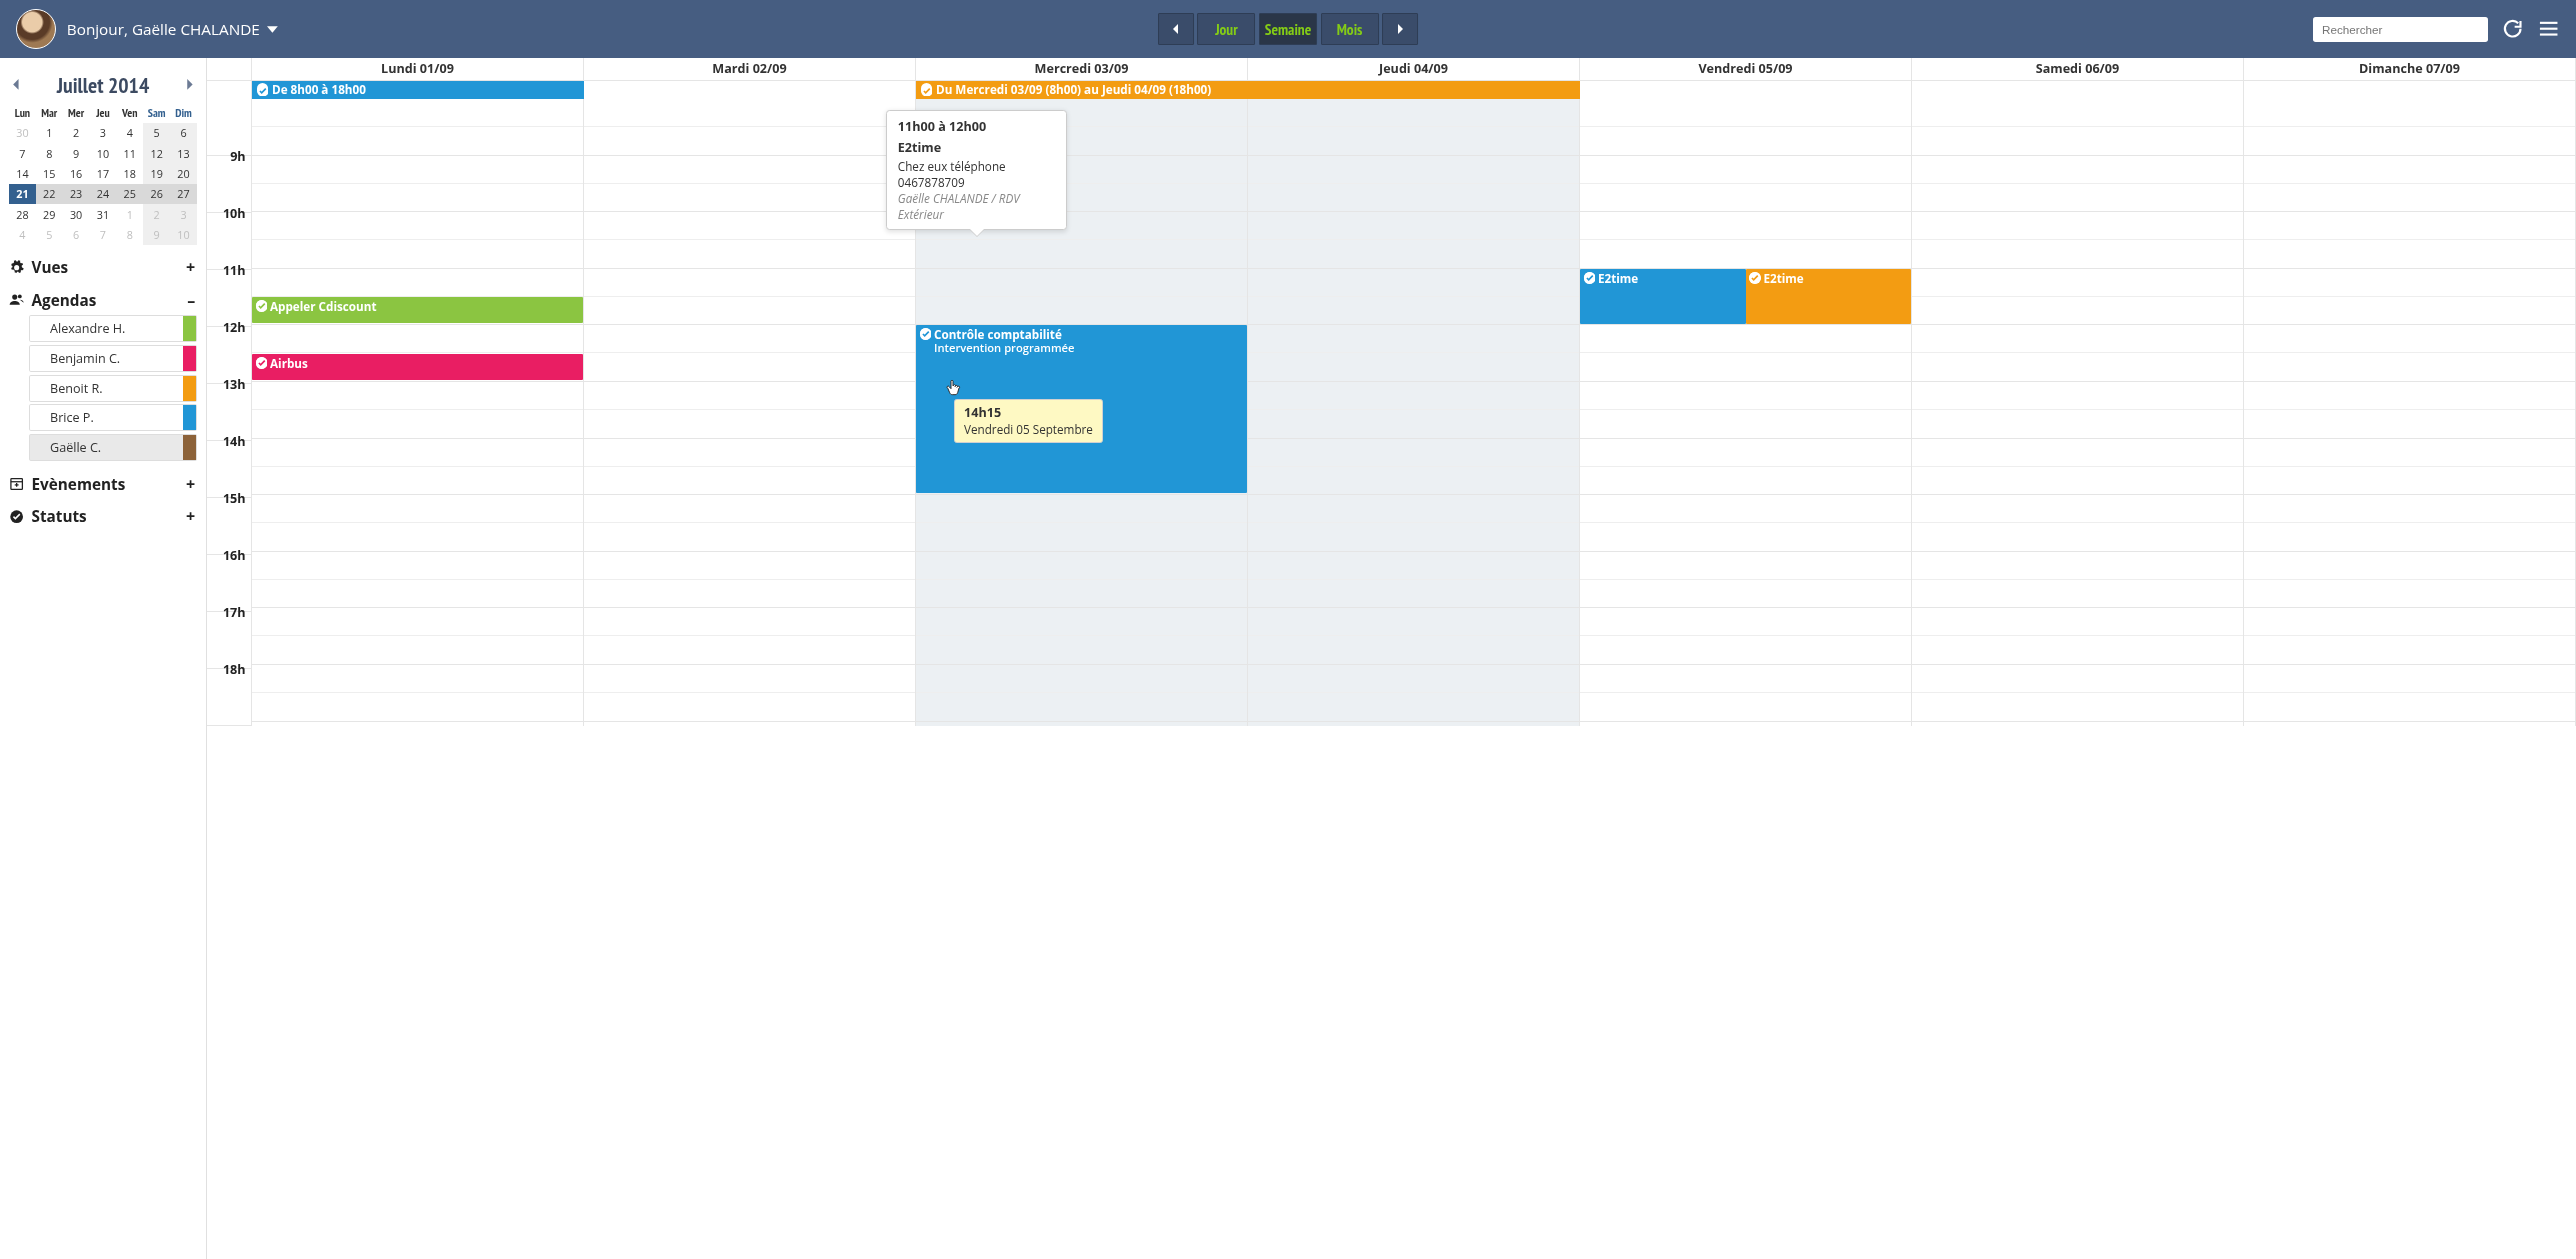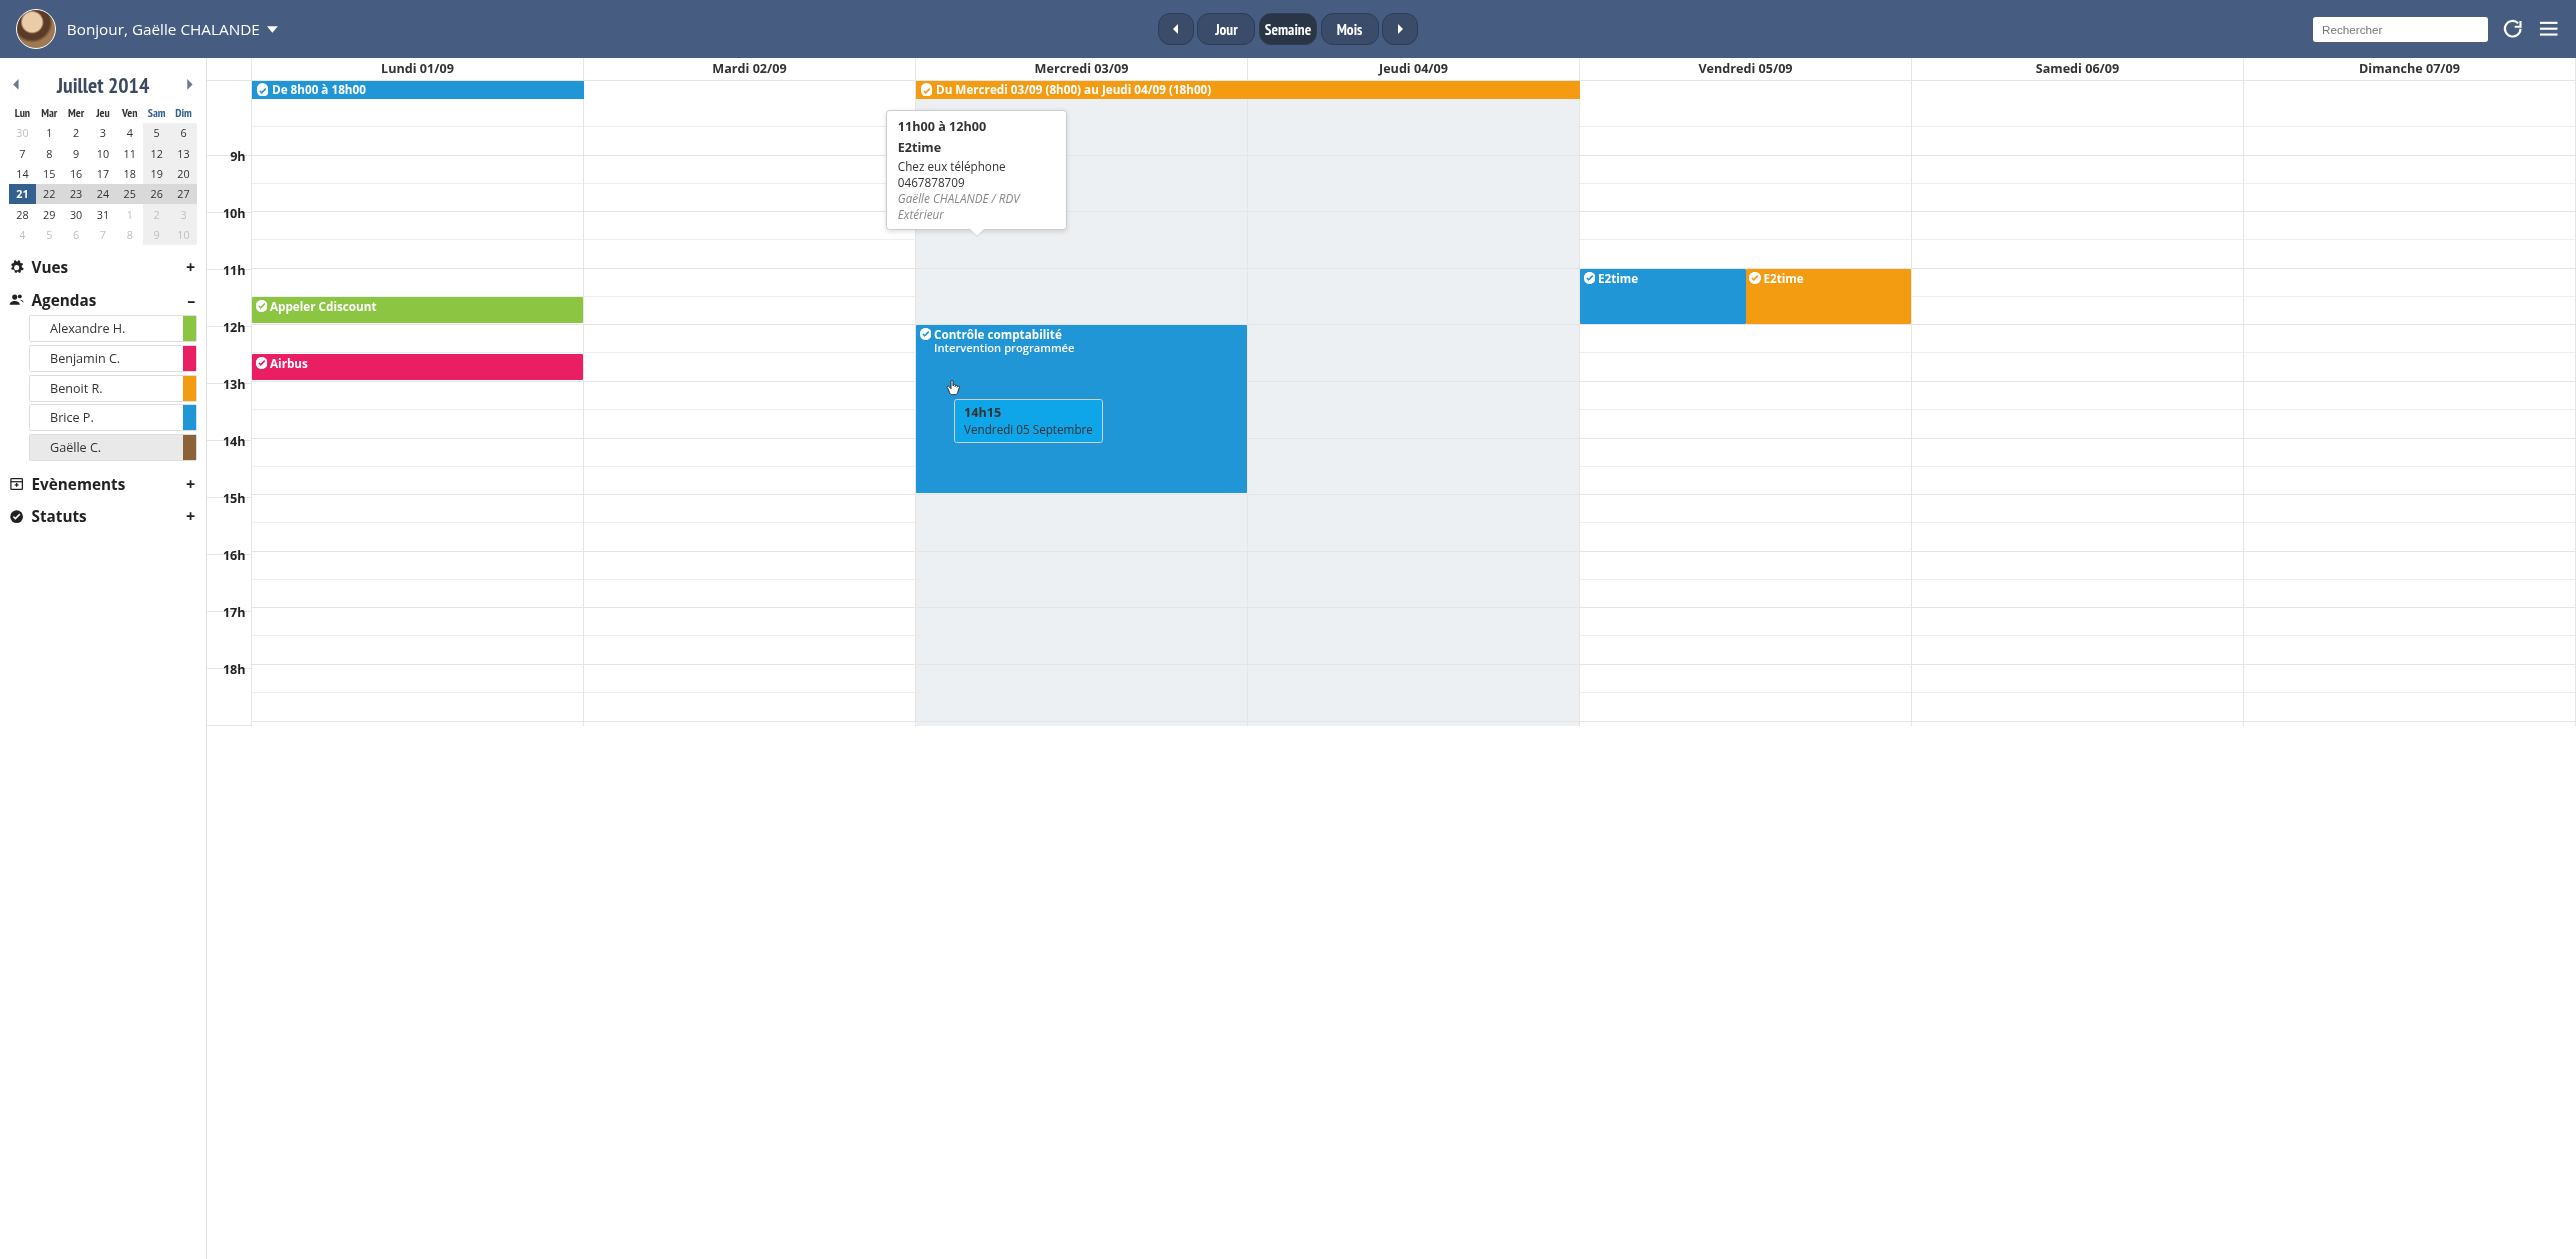--- a/index.html
+++ b/index.html
@@ -4,21 +4,21 @@
 <style>
 * { box-sizing: border-box; margin: 0; padding: 0; }
 body { font-family: "Segoe UI", "Open Sans", Arial, sans-serif; background: #fff; color: #333; overflow: hidden; }
 
 
 .header { background: #465d81; height: 58px; display: flex; align-items: center; padding: 0 16px; position: relative; }
 .avatar { width: 40px; height: 40px; border-radius: 50%; background: radial-gradient(circle at 40% 32%, #eacca9 0 28%, #5a3b27 34% 50%, #9e7953 60% 100%); border:1.8px solid #fff; }
 .greeting { color: #fff; font-size: 15.3px; margin-left: 10.8px; display:flex; align-items:center; gap:7.2px; cursor:pointer;}
 .greeting svg{width:10.8px;height:10.8px;fill:#fff;}
 .view-switch { position:absolute; left:50%; transform:translateX(-50%); display:flex; align-items:center; gap:0; }
-.vs-btn { width:58px; height:32px; display:flex; align-items:center; justify-content:center; background:#3a4c6a; border:0.9px solid #2e3d55; border-radius:12px; color:#ffffff; margin:0 1.8px; cursor:pointer; font-weight:600; font-size:15.3px; font-family:"PT Sans Narrow","Segoe UI",sans-serif;}
+.vs-btn { width:58px; height:32px; display:flex; align-items:center; justify-content:center; background:#3a4c6a; border:0.9px solid #2e3d55; border-radius:1px; color:#84cc16; margin:0 1.8px; cursor:pointer; font-weight:600; font-size:15.3px; font-family:"PT Sans Narrow","Segoe UI",sans-serif;}
 .vs-btn.nav{width:36px;}
 .vs-btn.active{background:#2a3648;}
 .vs-btn svg{width:10px;height:10px;fill:#fff;}
 .header-right{margin-left:auto;display:flex;align-items:center;gap:12.6px;}
 .search-input{width:175px;height:25px;border-radius:2.7px;border:none;background:#fff;padding:0 9px;font-size:11.7px;color:#888;}
 .hicon{width:23.4px;height:23.4px;stroke:#fff;fill:none;stroke-width:2.2;cursor:pointer;}
 
 
 .body{display:flex;height:calc(100vh - 58px);}
 .sidebar{width:207px;border-right:0.9px solid #e0e0e0;padding:5.4px 9px 0 9px;}
@@ -77,21 +77,21 @@
 
 
 .tooltip{position:absolute;background:#fff;border:0.9px solid #ccc;border-radius:3.6px;padding:7.2px 10.8px;font-size:12.6px;width:181px;box-shadow:0 1.8px 5.4px rgba(0,0,0,.12);z-index:5;}
 .tooltip::after{content:"";position:absolute;bottom:-7.2px;left:83px;width:0;height:0;border-left:7.2px solid transparent;border-right:7.2px solid transparent;border-top:7.2px solid #fff;}
 .tooltip::before{content:"";position:absolute;bottom:-8px;left:82px;width:0;height:0;border-left:8px solid transparent;border-right:8px solid transparent;border-top:8px solid #ccc;}
 .tooltip .tt-time{font-weight:700;margin-bottom:3.6px;}
 .tooltip .tt-title{font-weight:700;margin-bottom:1.8px;}
 .tooltip .tt-desc{font-size:11.7px;}
 .tooltip .tt-meta{font-style:italic;color:#888;font-size:11.7px;}
 
-.drag-hint{position:absolute;background:#0ea5e9;border:0.9px solid #d0d0d0;border-radius:2.7px;padding:4.5px 9px;font-size:12.6px;z-index:5;}
+.drag-hint{position:absolute;background:#fef9c3;border:0.9px solid #d0d0d0;border-radius:2.7px;padding:4.5px 9px;font-size:12.6px;z-index:5;}
 .drag-hint .dh-time{font-weight:700;}
 .drag-hint .dh-date{font-size:11.7px;}
 .cursor-hand{position:absolute;z-index:6;}
 .cursor-hand svg{width:16px;height:18px;}
 
 </style>
 </head>
 <body>
 
 <div class="header">

